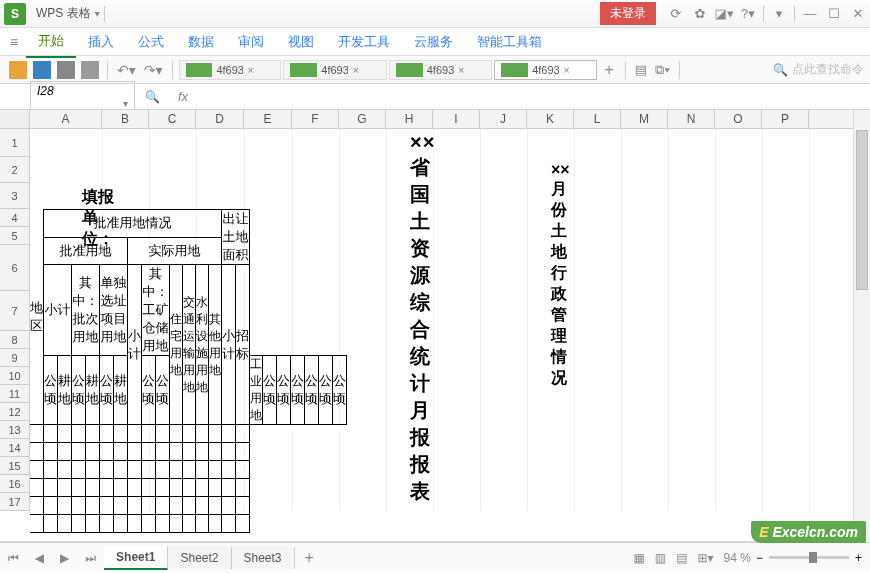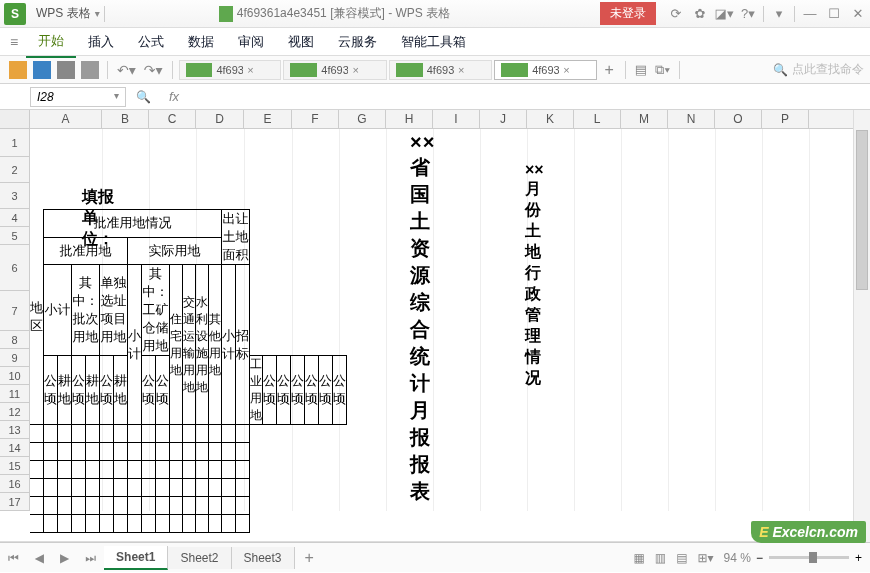--- a/index.html
+++ b/index.html
@@ -10,38 +10,38 @@
 .titlebar .divider { width:1px; height:16px; background:#ccc; margin:0 4px; }
 .titlebar .docname { font-size:12px; color:#777; margin-left:110px; display:flex; align-items:center; }
 .titlebar .docicon { width:14px; height:16px; background:#5fa84e; margin-right:4px; display:inline-block; }
 .titlebar .grow { flex:1; }
 .titlebar .login { background:#d9534f; color:#fff; padding:3px 10px; font-size:12px; margin-right:8px; }
 .titlebar .winctrl { display:flex; }
 .titlebar .winctrl span { width:24px; height:28px; display:flex; align-items:center; justify-content:center; color:#888; font-size:13px; }
 .titlebar .winctrl .sep { width:1px; height:16px; background:#ccc; margin:6px 3px; }
 .ribbon { height:28px; border-bottom:1px solid #ddd; display:flex; align-items:center; padding-left:2px; background:#fff; }
 .ribbon .plus { width:24px; text-align:center; color:#888; font-size:14px; }
-.ribbon .tab { padding:6px 12px; font-size:13px; color:#0f172a; }
+.ribbon .tab { padding:6px 12px; font-size:13px; color:#3b82f6; }
 .ribbon .tab.active { color:#4d7c0f; border-bottom:2px solid #15803d; }
 .toolbar { height:28px; background:#fafafa; border-bottom:1px solid #d4d4d4; display:flex; align-items:center; padding:0 6px; font-size:12px; }
 .toolbar .tbico { width:18px; height:18px; margin:0 3px; display:inline-block; }
 .toolbar .folder{background:#e8a33d;} .toolbar .save{background:#3b82c4;} .toolbar .print{background:#888;} .toolbar .preview{background:#9a9a9a;}
 .toolbar .undo,.toolbar .redo{ color:#888; font-size:14px; margin:0 4px; }
 .toolbar .sep { width:1px; height:18px; background:#d0d0d0; margin:0 5px; }
 .toolbar .doctab { display:flex; align-items:center; padding:2px 6px; margin:0 1px; background:#f4f4f4; border:1px solid #ddd; max-width:130px; }
 .toolbar .doctab.active { background:#fff; border-color:#bbb; }
 .toolbar .doctab .di { width:12px; height:14px; background:#5fa84e; margin-right:4px; }
 .toolbar .doctab span { font-size:11px; color:#555; white-space:nowrap; overflow:hidden; flex:1; }
 .toolbar .doctab .x { margin-left:4px; color:#888; font-size:11px; }
 .toolbar .addtab { color:#888; font-size:16px; margin:0 6px; }
 .toolbar .endicons span{ margin:0 4px; color:#888; font-size:13px; }
 .toolbar .search { flex:1; text-align:right; color:#bbb; font-size:12px; display:flex; justify-content:flex-end; align-items:center; }
 .toolbar .search .mag { margin-right:4px; }
 .namebox { height:26px; border-bottom:1px solid #d4d4d4; display:flex; align-items:center; background:#fff; }
-.namebox .cellref { width:96px; border:1px solid #ccc; margin:2px 4px 2px 30px; padding:2px 6px; font-size:12px; display:flex; }
+.namebox .cellref { width:105px; border:1px solid #ccc; margin:2px 4px 2px 30px; padding:2px 6px; font-size:12px; display:flex;flex-direction:column; }
 .namebox .cellref input { border:none; outline:none; width:60px; font-size:12px; font-style:italic; }
 .namebox .dd { margin-left:auto; color:#888; font-size:10px; }
 .namebox .fx { margin:0 12px; color:#888; font-style:italic; font-size:13px; }
 .namebox .mag { margin:0 6px; color:#999; }
 .grid { position:relative; height:432px; overflow:hidden; background:#fff; }
 .colhdr { display:flex; height:19px; background:#f3f3f3; border-bottom:1px solid #ccc; }
 .corner { width:30px; border-right:1px solid #ccc; background:#eee; }
 .ch { border-right:1px solid #ccc; font-size:12px; color:#555; text-align:center; line-height:18px; }
 .gridbody { display:flex; }
 .rowhdrs { width:30px; background:#f3f3f3; }
@@ -72,24 +72,20 @@
 .hscroll { position:absolute; left:0; right:17px; bottom:0; height:15px; background:#f3f3f3; border-top:1px solid #ddd; }
 </style>
 </head>
 <body>
 
 <div class="titlebar">
   <div class="logo">S</div>
   <div class="app">WPS 表格</div>
   <span style="color:#888;font-size:10px;margin-left:-2px;">▾</span>
   <div class="divider"></div>
-  <div class="docname">
-    <span class="docicon"></span>
-    <span>4f69361a4e3451 [兼容模式] - WPS 表格</span>
-  </div>
   <div class="grow"></div>
   <div class="login">未登录</div>
   <div class="winctrl">
     <span>⟳</span>
     <span>✿</span>
     <span>◪▾</span>
     <span>?▾</span>
     <span class="sep"></span>
     <span>▾</span>
     <span class="sep"></span>
@@ -100,20 +96,21 @@
 </div>
 
 <div class="ribbon">
   <div class="plus">≡</div>
   <div class="tab active">开始</div>
   <div class="tab">插入</div>
   <div class="tab">公式</div>
   <div class="tab">数据</div>
   <div class="tab">审阅</div>
   <div class="tab">视图</div>
+  <div class="tab">开发工具</div>
   <div class="tab">云服务</div>
   <div class="tab">智能工具箱</div>
 </div>
 
 <div class="toolbar">
   <span class="tbico folder"></span>
   <span class="tbico save"></span>
   <span class="tbico print"></span>
   <span class="tbico preview"></span>
   <span class="sep"></span>
@@ -216,21 +213,21 @@
           <div class="vl" style="left: 638px;"></div>
           <div class="vl" style="left: 685px;"></div>
           <div class="vl" style="left: 732px;"></div>
           <div class="vl" style="left: 779px;"></div>
         </div>
     </div>
   </div>
 
   <div class="overlay">
     <div class="title1" style="left:380px; top:2px;">××省国土资源综合统计月报报表</div>
-    <div class="title2" style="left:495px; top:32px;">××月份土地行政管理情况</div>
+    <div class="title2" style="left:521px; top:32px;">××月份土地行政管理情况</div>
     <div class="fill" style="left:52px; top:58px;">填报单位：</div>
 
     <table class="tbl" style="left:0; top:80px; border-collapse:collapse;">
       <tbody>
           <tr>
         <td rowspan="4" style="width:72px;border-top:0;border-left:0;font-family:Liberation Mono, monospace;">地区</td>
         <td colspan="13" style="height:18px;">批准用地情况</td>
         <td colspan="2" rowspan="2" style="width:93px;">出让土地面积</td>
       </tr>
       <tr>

